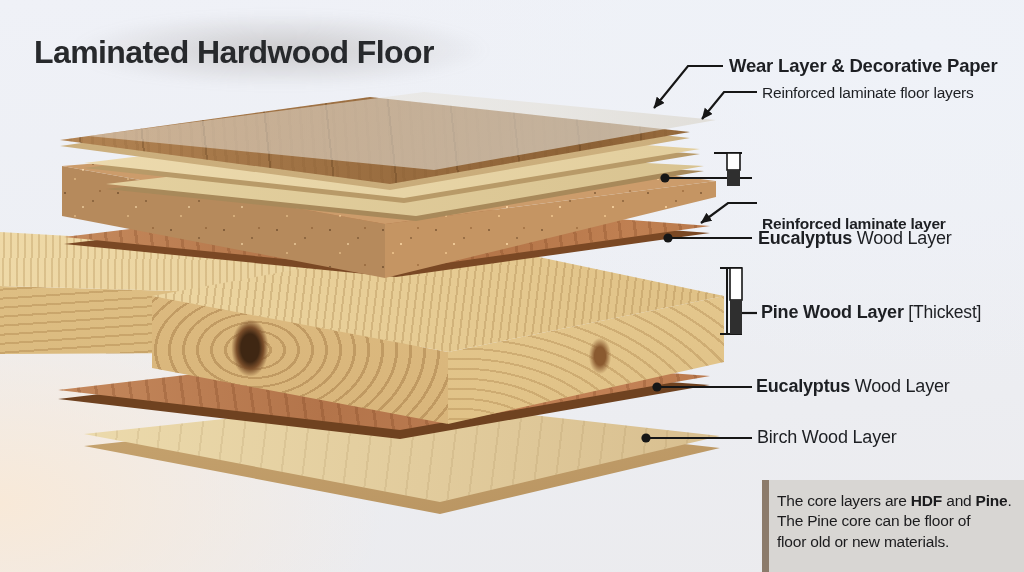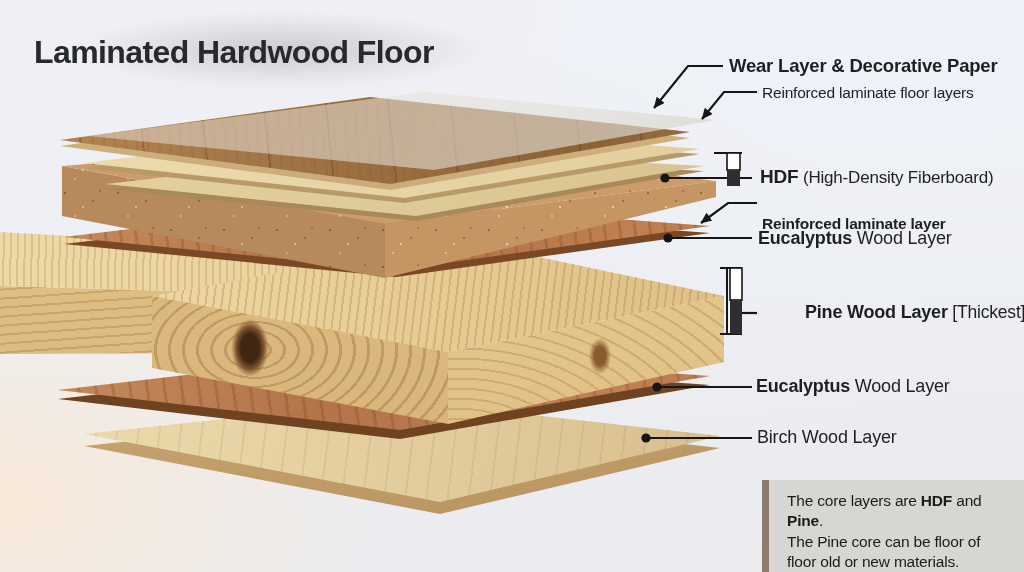--- a/index.html
+++ b/index.html
@@ -110,30 +110,30 @@
   svg.overlay{position:absolute;inset:0;}
   .lbl{position:absolute;color:#1d1f23;white-space:nowrap;letter-spacing:-0.2px;line-height:1.1;}
   .lbl .b{font-weight:700;}
   .lbl .r{font-weight:400;}
   .lbl-wear{left:729px;top:56px;font-size:18.5px;font-weight:600;}
   .lbl-rfl{left:762px;top:84px;font-size:15.5px;font-weight:500;}
   .lbl-hdf{left:760px;top:167px;font-size:19px;}
   .lbl-hdf .r{font-size:17px;}
   .lbl-rl{left:762px;top:195px;font-size:15.5px;font-weight:700;margin-top:20px;}
   .lbl-euca1{left:758px;top:229px;font-size:18px;}
-  .lbl-pine{left:805px;top:303px;font-size:18px;text-align:right;}
+  .lbl-pine{left:761px;top:303px;font-size:18px;text-align:right;}
   .lbl-pine .r{font-size:17.5px;}
   .lbl-euca2{left:756px;top:377px;font-size:18px;}
   .lbl-birch{left:757px;top:428px;font-size:18px;font-weight:500;}
 
   .title{position:absolute;left:34px;top:34px;font-size:32px;font-weight:700;
     letter-spacing:-0.6px;color:#27292c;}
 
   .note{position:absolute;left:762px;top:480px;width:262px;height:92px;box-sizing:border-box;
-    background:#d8d6d3;border-left:7px solid #8c7b6b;padding:11px 10px 10px 18px;
+    background:#d8d6d3;border-left:7px solid #8c7b6b;padding:11px 10px 10px 8px;
     font-size:15.5px;line-height:1.32;letter-spacing:-0.2px;color:#1b1b1d;}
   .note b{font-weight:700;}
 </style>
 </head>
 <body>
 
 <div class="stage">
 
   <div class="fig">
     <div class="shadow"></div>
@@ -206,23 +206,20 @@
   </svg>
 
   <div class="title">Laminated Hardwood Floor</div>
 
   <div class="lbl lbl-rfl">
     <span>Reinforced laminate floor layers</span>
   </div>
   <div class="lbl lbl-wear">
     <span>Wear Layer &amp; Decorative Paper</span>
   </div>
-  <div class="lbl lbl-hdf">
-    <span class="b">HDF</span><span class="r"> (High-Density Fiberboard)</span>
-  </div>
   <div class="lbl lbl-rl">
     <span>Reinforced laminate layer</span>
   </div>
   <div class="lbl lbl-euca1">
     <span class="b">Eucalyptus</span><span class="r"> Wood Layer</span>
   </div>
   <div class="lbl lbl-pine">
     <span class="b">Pine Wood Layer</span><span class="r"> [Thickest]</span>
   </div>
   <div class="lbl lbl-euca2">

